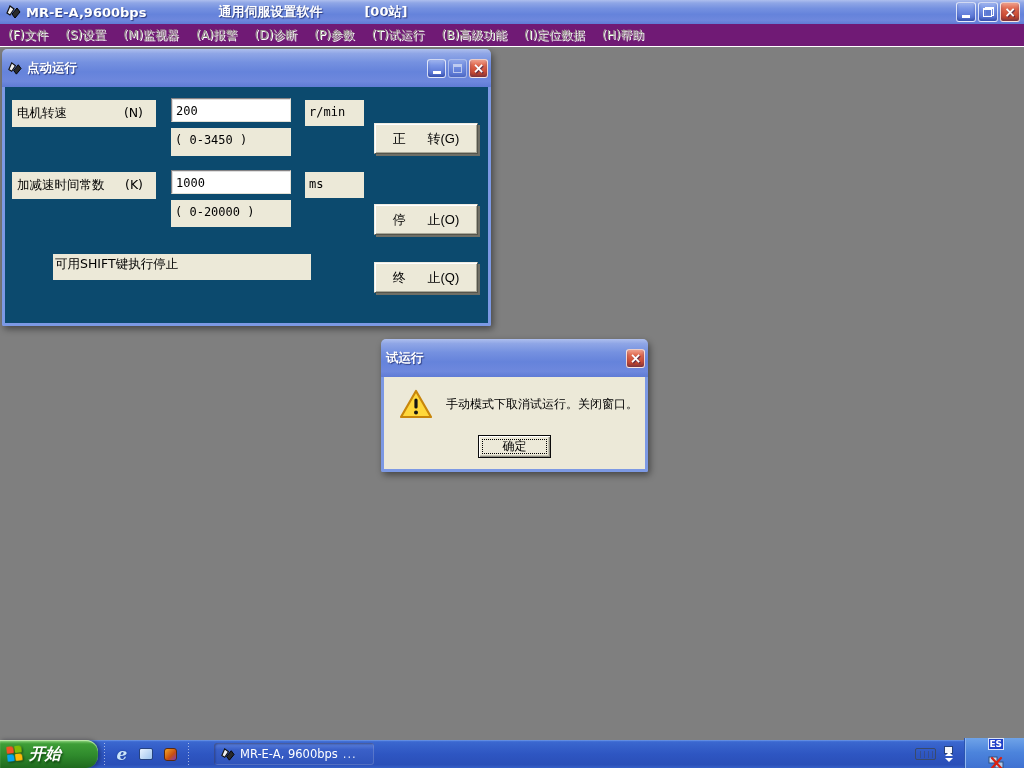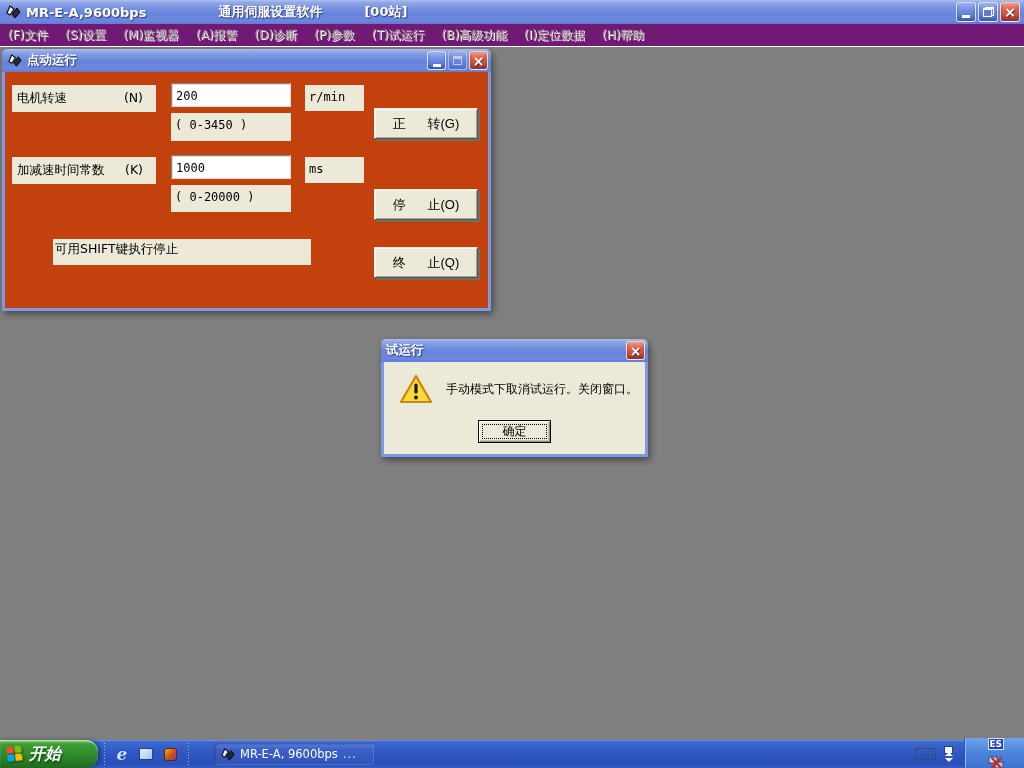--- a/index.html
+++ b/index.html
@@ -52,34 +52,34 @@
     white-space:nowrap;
   }
   .menu-item { cursor:default; }
 
   
   .workspace { position:absolute; left:0; top:48px; width:1024px; height:692px; background:#7F7F7F; }
 
   
   .xp-window { position:absolute; border-radius:6px 6px 2px 2px; box-shadow:2px 3px 7px rgba(0,0,0,.45); }
   .xp-window .bar {
-    height:23px; border-radius:5px 5px 0 0;
+    height:38px; border-radius:5px 5px 0 0;
     display:flex; align-items:center; padding:0 3px 0 5px;
     color:#fff; font-weight:bold; font-size:12.5px;
     text-shadow:1px 1px 1px rgba(10,20,80,.65);
     text-align:center;
   }
   .xp-window .body {
     position:relative; border:3px solid #7C99E4; border-top:none;
     border-radius:0 0 2px 2px;
   }
   .xp-window .bar .winbtn { width:19px; height:19px; }
 
   
-  .jog-body { background:#c2410c; width:489px; height:239px; }
+  .jog-body { background:#0c4a6e; width:489px; height:239px; }
   .panel { position:absolute; background:#ECE9D8; font-size:12.5px; color:#000; }
   .lblpanel { display:flex; justify-content:space-between; align-items:flex-start; padding:5px 13px 0 5px; }
   .unitpanel, .rangepanel { padding:5px 0 0 4px; font-family:"DejaVu Sans Mono", monospace; font-size:12px; }
   .hintpanel { padding:2px 0 0 2px; }
   .tbox {
     position:absolute; background:#fff;
     border:1px solid #848284; border-right-color:#E3E1D6; border-bottom-color:#E3E1D6;
     box-shadow:inset 1px 1px 0 #5a5a5a33;
     font-family:"DejaVu Sans Mono", monospace; font-size:12px; padding:2px 4px 0 4px; color:#000;
   }

